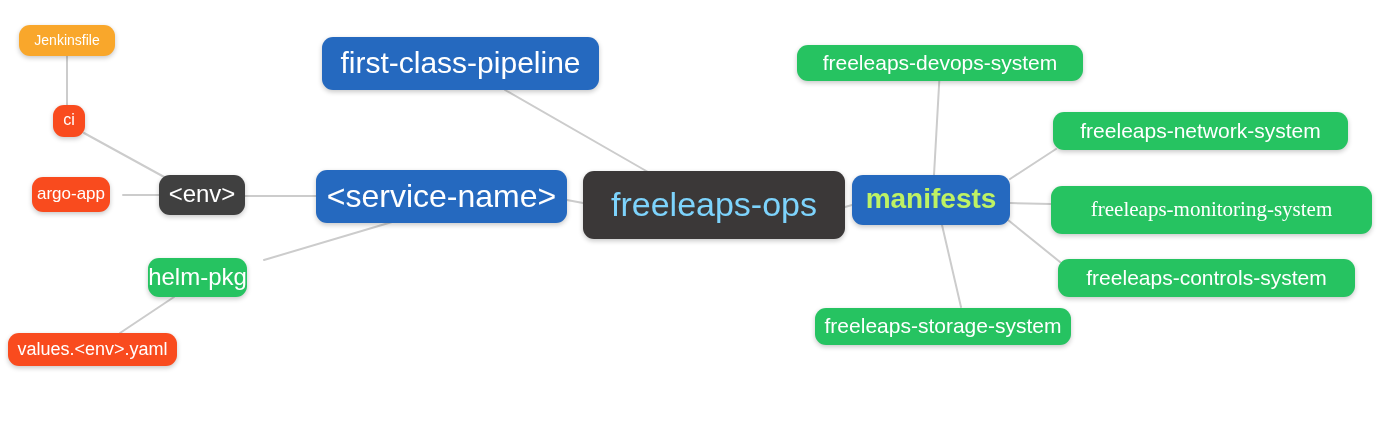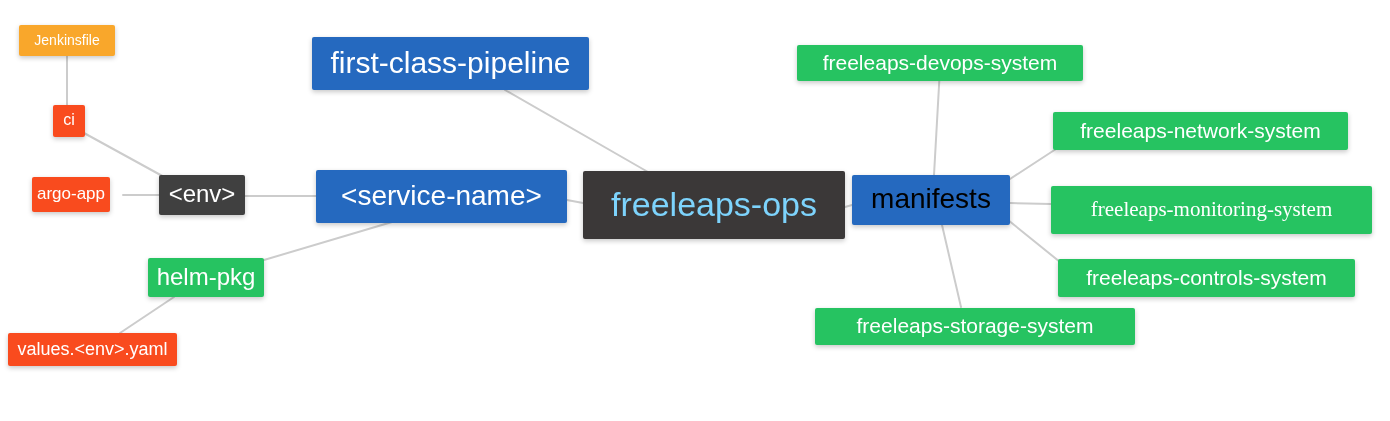--- a/index.html
+++ b/index.html
@@ -22,21 +22,21 @@
     width: 1390px;
     height: 421px;
     z-index: 1;
   }
   .node {
     position: absolute;
     z-index: 2;
     display: flex;
     align-items: center;
     justify-content: center;
-    border-radius: 2px;
+    border-radius: 11px;
     box-shadow: 0 2px 5px rgba(0,0,0,0.22);
     color: #ffffff;
     white-space: nowrap;
     cursor: pointer;
     box-sizing: border-box;
   }
   .node span {
     display: block;
     line-height: 1;
     padding-bottom: 2px;
@@ -59,48 +59,48 @@
       <line x1="934" y1="175" x2="940" y2="68" stroke="#cccccc" stroke-width="2" stroke-linecap="round"></line>
       <line x1="1010" y1="179" x2="1056" y2="149" stroke="#cccccc" stroke-width="2" stroke-linecap="round"></line>
       <line x1="1010" y1="203" x2="1051" y2="204" stroke="#cccccc" stroke-width="2" stroke-linecap="round"></line>
       <line x1="1008" y1="220" x2="1060" y2="262" stroke="#cccccc" stroke-width="2" stroke-linecap="round"></line>
       <line x1="942" y1="225" x2="961" y2="307" stroke="#cccccc" stroke-width="2" stroke-linecap="round"></line>
     </svg>
   <div id="nodes-layer">
       <div class="node" style="left: 583px; top: 171px; width: 262px; height: 68px; background: rgb(59, 56, 56); font-size: 34px; color: #7dd3fc;">
         <span>freeleaps-ops</span>
       </div>
-      <div class="node" style="left: 312px; top: 37px; width: 277px; height: 53px; background: rgb(37, 105, 191); font-size: 30px; color: rgb(255, 255, 255);">
+      <div class="node" style="left: 322px; top: 37px; width: 277px; height: 53px; background: rgb(37, 105, 191); font-size: 30px; color: rgb(255, 255, 255);">
         <span>first-class-pipeline</span>
       </div>
-      <div class="node" style="left: 316px; top: 170px; width: 251px; height: 53px; background: rgb(37, 105, 191); font-size: 28px; color: rgb(255, 255, 255);">
+      <div class="node" style="left: 316px; top: 170px; width: 251px; height: 53px; background: rgb(37, 105, 191); font-size: 32px; color: rgb(255, 255, 255);">
         <span>&lt;service-name&gt;</span>
       </div>
-      <div class="node" style="left: 852px; top: 175px; width: 158px; height: 50px; background: rgb(37, 105, 191); font-size: 28px; color: #000000;">
+      <div class="node" style="left: 852px; top: 175px; width: 158px; height: 50px; background: rgb(37, 105, 191); font-size: 28px; color: #bef264; font-weight: bold;">
         <span>manifests</span>
       </div>
       <div class="node" style="left: 159px; top: 175px; width: 86px; height: 40px; background: #404040; font-size: 24px; color: rgb(255, 255, 255);">
         <span>&lt;env&gt;</span>
       </div>
-      <div class="node" style="left: 148px; top: 258px; width: 116px; height: 39px; background: rgb(38, 195, 97); font-size: 24px; color: rgb(255, 255, 255);">
+      <div class="node" style="left: 148px; top: 258px; width: 99px; height: 39px; background: rgb(38, 195, 97); font-size: 24px; color: rgb(255, 255, 255);">
         <span>helm-pkg</span>
       </div>
       <div class="node" style="left: 797px; top: 28px; width: 286px; height: 36px; background: rgb(38, 195, 97); font-size: 21px; color: rgb(255, 255, 255); margin-top: 17px;">
         <span>freeleaps-devops-system</span>
       </div>
       <div class="node" style="left: 1053px; top: 112px; width: 295px; height: 38px; background: rgb(38, 195, 97); font-size: 21px; color: rgb(255, 255, 255);">
         <span>freeleaps-network-system</span>
       </div>
       <div class="node" style="left: 1051px; top: 186px; width: 321px; height: 48px; background: rgb(38, 195, 97); font-size: 21px; color: rgb(255, 255, 255); font-family: Liberation Serif, serif;">
         <span>freeleaps-monitoring-system</span>
       </div>
       <div class="node" style="left: 1058px; top: 259px; width: 297px; height: 38px; background: rgb(38, 195, 97); font-size: 21px; color: rgb(255, 255, 255); align-items: center;">
         <span>freeleaps-controls-system</span>
       </div>
-      <div class="node" style="left: 815px; top: 308px; width: 320px; height: 37px; background: rgb(38, 195, 97); font-size: 21px; color: rgb(255, 255, 255);">
+      <div class="node" style="left: 815px; top: 308px; width: 256px; height: 37px; background: rgb(38, 195, 97); font-size: 21px; color: rgb(255, 255, 255);">
         <span>freeleaps-storage-system</span>
       </div>
       <div class="node" style="left: 32px; top: 177px; width: 78px; height: 35px; background: rgb(249, 75, 30); font-size: 17px; color: rgb(255, 255, 255);">
         <span>argo-app</span>
       </div>
       <div class="node" style="left: 53px; top: 105px; width: 32px; height: 32px; background: rgb(249, 75, 30); font-size: 16px; color: rgb(255, 255, 255);">
         <span>ci</span>
       </div>
       <div class="node" style="left: 8px; top: 333px; width: 169px; height: 33px; background: rgb(249, 75, 30); font-size: 18px; color: rgb(255, 255, 255);">
         <span>values.&lt;env&gt;.yaml</span>

